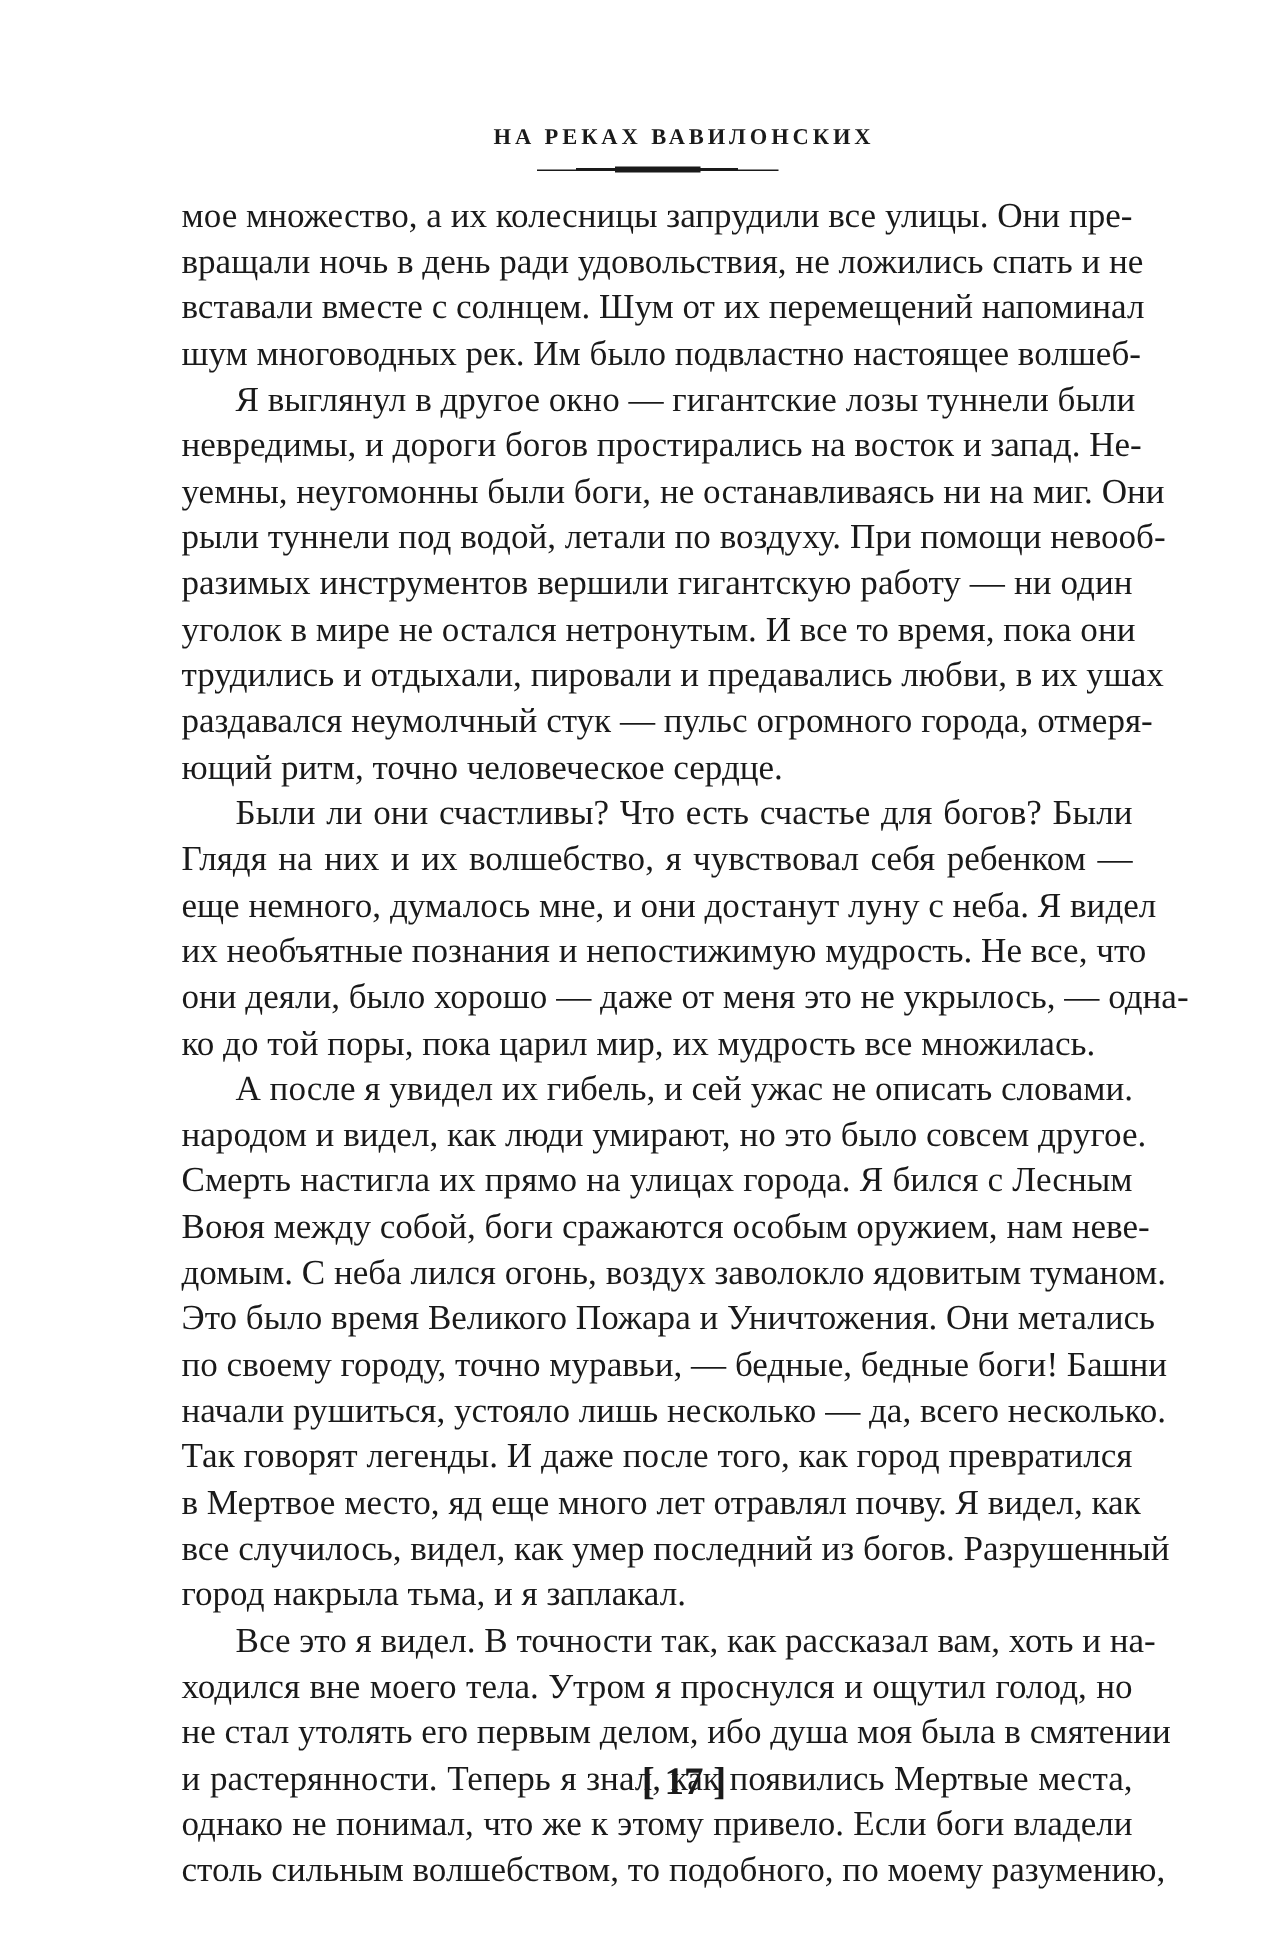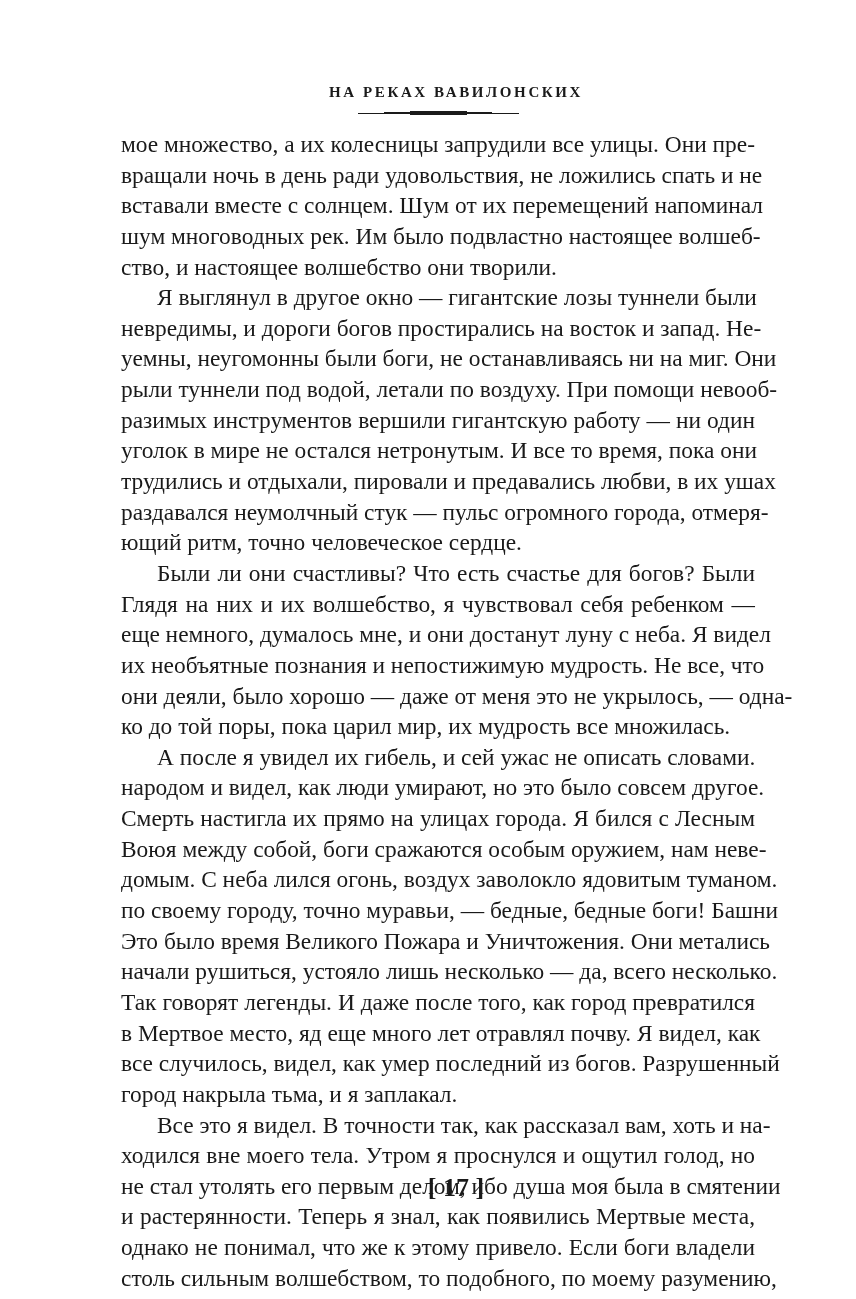--- a/index.html
+++ b/index.html
@@ -36,21 +36,20 @@
   <div class="rule thin"></div>
   <div class="rule mid"></div>
   <div class="rule thick"></div>
 
   <div class="body-text" id="body-text">
       <div>
         <span class="line">мое множество, а их колесницы запрудили все улицы. Они пре-</span>
         <span class="line">вращали ночь в день ради удовольствия, не ложились спать и не</span>
         <span class="line">вставали вместе с солнцем. Шум от их перемещений напоминал</span>
         <span class="line">шум многоводных рек. Им было подвластно настоящее волшеб-</span>
-        <span class="line last">ство, и настоящее волшебство они творили.</span>
       </div>
       <div>
         <span class="line indent">Я выглянул в другое окно — гигантские лозы туннели были</span>
         <span class="line">невредимы, и дороги богов простирались на восток и запад. Не-</span>
         <span class="line">уемны, неугомонны были боги, не останавливаясь ни на миг. Они</span>
         <span class="line">рыли туннели под водой, летали по воздуху. При помощи невооб-</span>
         <span class="line">разимых инструментов вершили гигантскую работу — ни один</span>
         <span class="line">уголок в мире не остался нетронутым. И все то время, пока они</span>
         <span class="line">трудились и отдыхали, пировали и предавались любви, в их ушах</span>
         <span class="line">раздавался неумолчный стук — пульс огромного города, отмеря-</span>
@@ -63,22 +62,22 @@
         <span class="line">их необъятные познания и непостижимую мудрость. Не все, что</span>
         <span class="line">они деяли, было хорошо — даже от меня это не укрылось, — одна-</span>
         <span class="line last">ко до той поры, пока царил мир, их мудрость все множилась.</span>
       </div>
       <div>
         <span class="line indent">А после я увидел их гибель, и сей ужас не описать словами.</span>
         <span class="line">народом и видел, как люди умирают, но это было совсем другое.</span>
         <span class="line">Смерть настигла их прямо на улицах города. Я бился с Лесным</span>
         <span class="line">Воюя между собой, боги сражаются особым оружием, нам неве-</span>
         <span class="line">домым. С неба лился огонь, воздух заволокло ядовитым туманом.</span>
+        <span class="line">Это было время Великого Пожара и Уничтожения. Они метались</span>
         <span class="line">по своему городу, точно муравьи, — бедные, бедные боги! Башни</span>
-        <span class="line">Это было время Великого Пожара и Уничтожения. Они метались</span>
         <span class="line">начали рушиться, устояло лишь несколько — да, всего несколько.</span>
         <span class="line">Так говорят легенды. И даже после того, как город превратился</span>
         <span class="line">в Мертвое место, яд еще много лет отравлял почву. Я видел, как</span>
         <span class="line">все случилось, видел, как умер последний из богов. Разрушенный</span>
         <span class="line last">город накрыла тьма, и я заплакал.</span>
       </div>
       <div>
         <span class="line indent">Все это я видел. В точности так, как рассказал вам, хоть и на-</span>
         <span class="line">ходился вне моего тела. Утром я проснулся и ощутил голод, но</span>
         <span class="line">не стал утолять его первым делом, ибо душа моя была в смятении</span>

